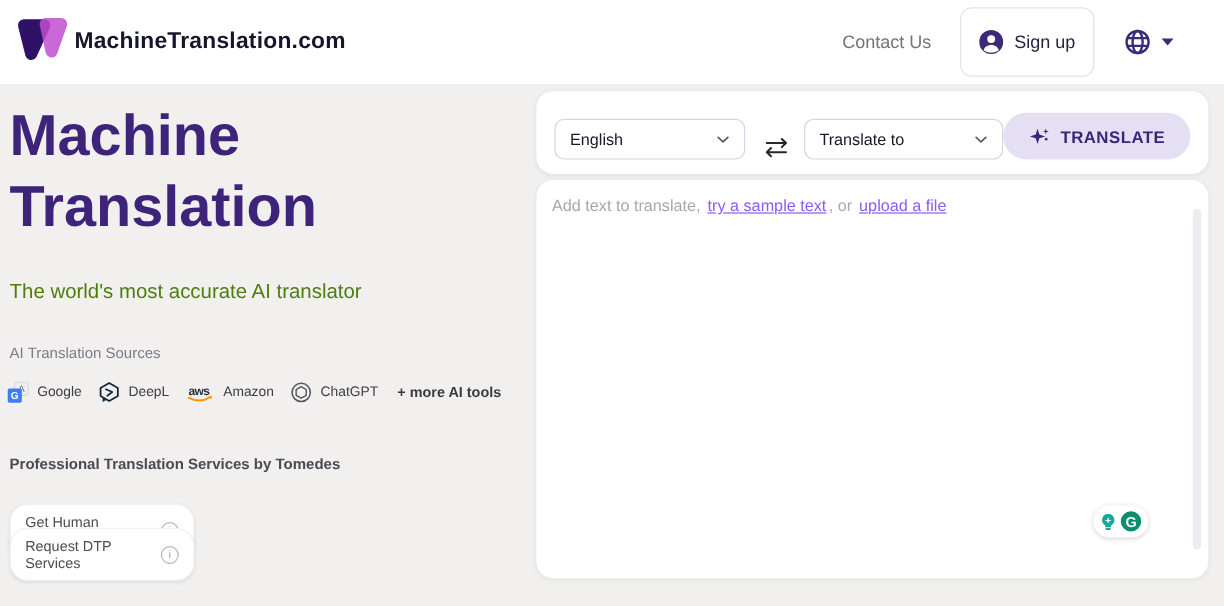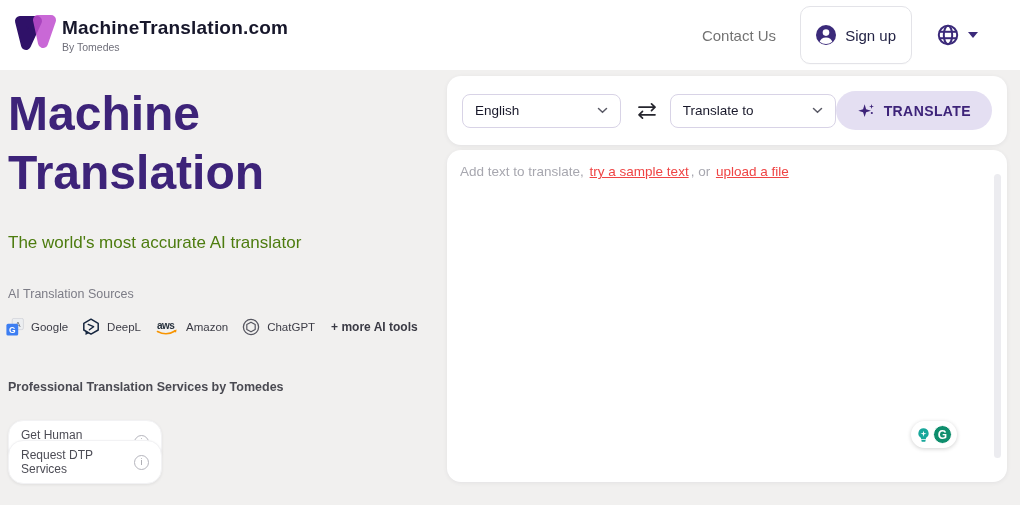--- a/index.html
+++ b/index.html
@@ -46,21 +46,21 @@
   .pill-btn.b1{top:420px;}
   .pill-btn.b2{top:440px;}
   .info-dot{
     width:13px;height:13px;border:1px solid #b5b5bd;border-radius:50%;color:#9b9ba3;
     font-size:9px;display:flex;align-items:center;justify-content:center;flex:0 0 auto;cursor:pointer;
   }
 
   
   .toolbar-card{
     position:absolute;left:447px;top:76px;width:560px;height:69px;background:#fff;border-radius:14px;
-    box-shadow:0 1px 4px rgba(60,60,90,.08);display:flex;align-items:center;padding:0 15px;box-sizing:border-box;
+    box-shadow:0 1px 4px rgba(60,60,90,.08);display:flex;align-items:flex-end;padding:12px 15px;box-sizing:border-box;
   }
   .select{
     height:34px;border:1px solid #d8d3e6;border-radius:8px;background:#fff;cursor:pointer;
     display:flex;align-items:center;justify-content:space-between;padding:0 12px;box-sizing:border-box;
     font-size:13.5px;color:#18182a;
   }
   .select.src{width:159px;}
   .select.tgt{width:166px;margin-left:10px;}
   .swap{margin-left:13px;cursor:pointer;display:flex;align-items:center;}
   .translate-btn{
@@ -68,21 +68,21 @@
     color:#3d2379;font-size:14px;font-weight:bold;letter-spacing:.4px;
     display:flex;align-items:center;gap:8px;cursor:pointer;font-family:"Liberation Sans",sans-serif;
   }
 
   
   .editor-card{
     position:absolute;left:447px;top:150px;width:560px;height:332px;background:#fff;border-radius:14px;
     box-shadow:0 1px 4px rgba(60,60,90,.08);cursor:text;
   }
   .editor-placeholder{position:absolute;left:13px;top:14px;font-size:13.5px;color:#a7a7af;}
-  .editor-placeholder .link{color:#ef4444;text-decoration:underline;cursor:pointer;margin:0 2px;}
+  .editor-placeholder .link{color:#8b5cf6;text-decoration:underline;cursor:pointer;margin:0 2px;}
   .scroll-track{position:absolute;right:6px;top:24px;bottom:24px;width:7px;background:#ececf0;border-radius:4px;cursor:pointer;}
   .grammarly{
     position:absolute;right:50px;bottom:34px;width:46px;height:27px;background:#fff;border-radius:14px;
     box-shadow:0 1px 4px rgba(0,0,0,.18);display:flex;align-items:center;justify-content:center;gap:2px;cursor:pointer;
   }
   .g-badge{
     width:19px;height:19px;border-radius:50%;background:#0e8e6d;border:1px solid #fff;box-sizing:border-box;
     color:#fff;font-size:12px;font-weight:bold;display:flex;align-items:center;justify-content:center;
   }
 </style>
@@ -92,21 +92,20 @@
 <div class="header">
   <div class="brand">
     <span>
       <svg width="46" height="42" viewBox="0 0 46 42">
         <polygon points="10,9 27,9 16,33" fill="#2f1168" stroke="#2f1168" stroke-width="10" stroke-linejoin="round"></polygon>
         <polygon points="28,8 41,8 33,31" fill="#c04ecf" stroke="#c04ecf" stroke-width="10" stroke-linejoin="round" opacity="0.85"></polygon>
       </svg>
     </span>
     <span class="brand-text">
       <div class="brand-title">MachineTranslation.com</div>
-      <div class="brand-sub">By Tomedes</div>
     </span>
   </div>
 
   <div class="header-right">
     <span class="contact">Contact Us</span>
     <button class="signup">
       <span style="display:flex;">
         <svg width="20" height="20" viewBox="0 0 20 20">
           <circle cx="10" cy="10" r="10" fill="#3b2a7a"></circle>
           <circle cx="10" cy="7.6" r="3.3" fill="#fff"></circle>

